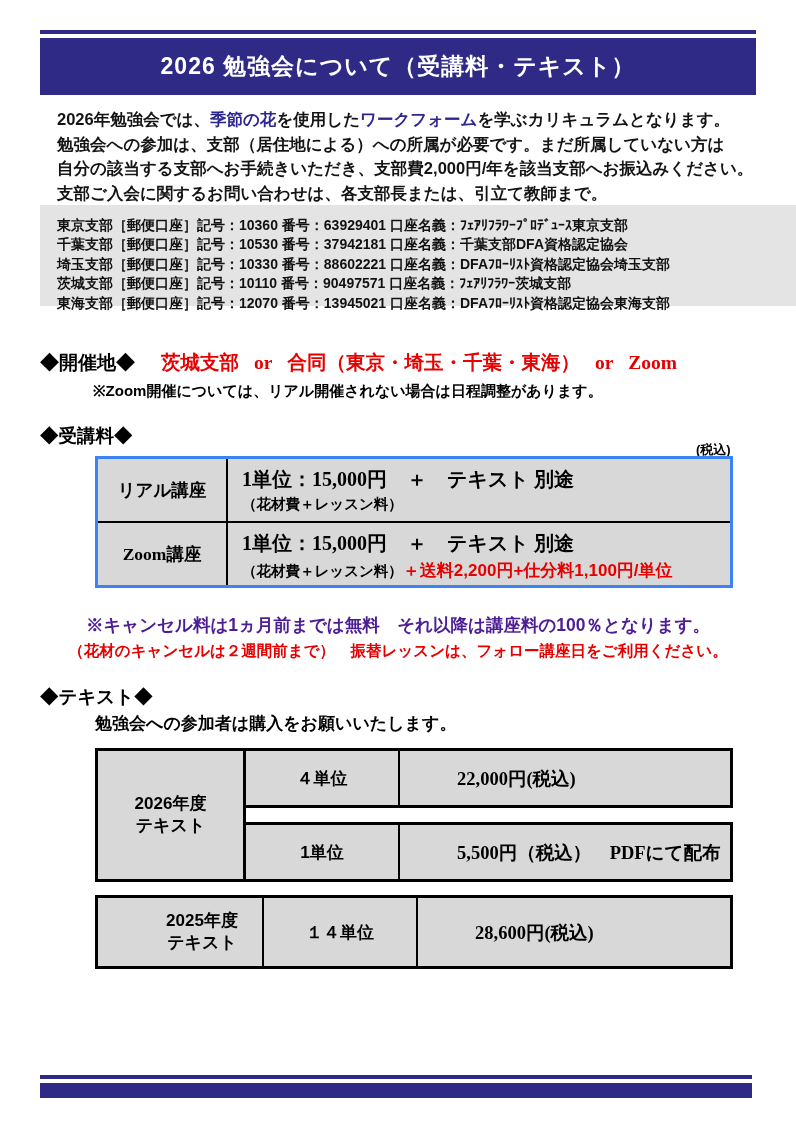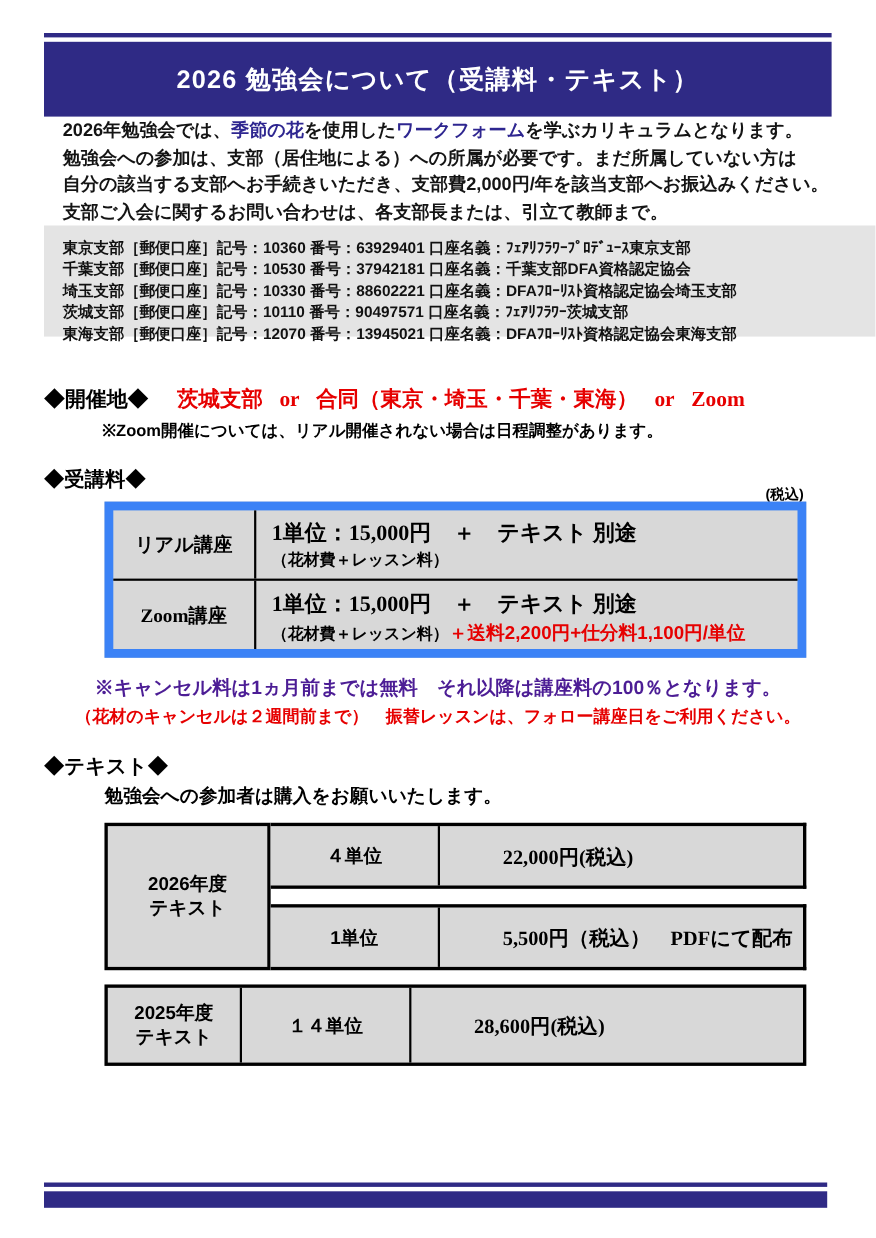--- a/index.html
+++ b/index.html
@@ -8,21 +8,21 @@
     position:relative; width:796px; height:1125px; margin:0 auto;
     background:#ffffff; color:#000;
     font-family:"Liberation Sans", sans-serif; font-weight:bold;
     overflow:hidden;
   }
   .serif { font-family:"Liberation Serif", serif; }
 
   
   .top-rule   { position:absolute; left:40px; width:716px; top:30px; height:4px; background:#2f2a85; }
   .title-bar  {
-    position:absolute; left:40px; width:716px; top:38px; height:68px;
+    position:absolute; left:40px; width:716px; top:38px; height:57px;
     background:#2f2a85; color:#ffffff; display:flex; align-items:center; justify-content:center;
     font-size:23px; letter-spacing:1px;
   }
 
   
   .intro { position:absolute; left:57px; top:107px; font-size:16.5px; line-height:24.5px; color:#141414; }
   .intro div { white-space:nowrap; }
   .intro .em { color:#2e2690; }
 
   
@@ -37,21 +37,21 @@
   .venue-line { position:absolute; left:40px; top:349px; font-size:19px; white-space:nowrap; }
   .venue-options { color:#e60000; margin-left:26px; font-size:19.5px; }
   .venue-options .or { margin:0 15px; }
   .venue-note { position:absolute; left:93px; top:380px; font-size:15px; }
 
   
   .fees-heading { position:absolute; left:40px; top:423px; font-size:18.5px; }
   .tax-label    { position:absolute; left:696px; top:441px; font-size:13px; }
   .fee-table {
     position:absolute; left:95px; top:456px; width:638px;
-    border:8px solid #3b82f6; background:#d8d8d8;
+    border:3px solid #3b82f6; background:#d8d8d8;
   }
   .fee-row { display:flex; height:62px; }
   .fee-row + .fee-row { border-top:2px solid #000; height:64px; }
   .fee-course {
     width:130px; flex:none; border-right:2px solid #000;
     display:flex; align-items:center; justify-content:center; font-size:17.5px;
   }
   .fee-detail { flex:1; padding:7px 0 0 14px; }
   .fee-main  { font-size:20px; font-family:"Liberation Serif", serif; white-space:nowrap; }
   .fee-sub-line { white-space:nowrap; margin-top:2px; }
@@ -85,21 +85,21 @@
     font-size:18.5px; font-family:"Liberation Serif", serif; white-space:nowrap;
   }
 
   .tb2025 {
     position:absolute; left:95px; top:895px; width:638px; height:74px;
     border:3px solid #000; background:#d8d8d8; display:flex;
   }
   .tb2025 .label-cell {
     width:122px; flex:none; border-right:2px solid #000;
     display:flex; flex-direction:column; align-items:center; justify-content:center;
-    font-size:17px; line-height:22px; text-align:center;
+    font-size:17px; line-height:22px; text-align:center;margin-left:44px;
   }
 
   
   .footer-rule { position:absolute; left:40px; width:712px; top:1075px; height:4px;  background:#2f2a85; }
   .footer-bar  { position:absolute; left:40px; width:712px; top:1083px; height:15px; background:#2f2a85; }
 </style>
 </head>
 <body>
 
 <div class="page">

